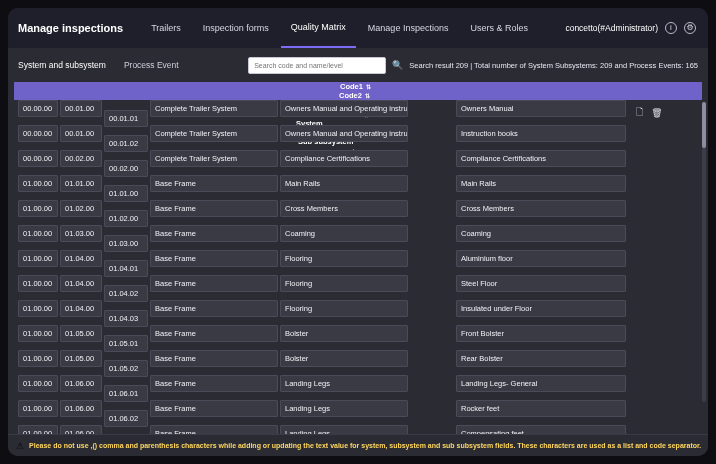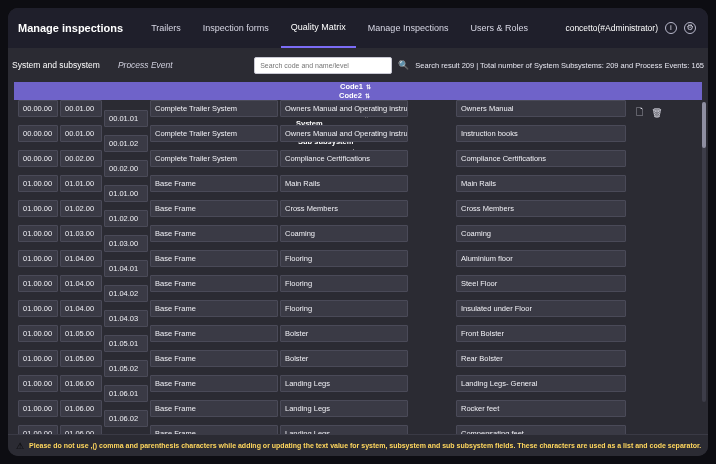--- a/index.html
+++ b/index.html
@@ -86,31 +86,31 @@
     text-align: center;
     cursor: pointer;
   }
 
   
   .subheader {
     height: 34px;
     background: #2b2b33;
     display: flex;
     align-items: center;
-    padding: 0 4px;
+    padding: 0 10px;
     flex: 0 0 34px;
     gap: 18px;
   }
   .tabtext {
     color: #ffffff;
     font-size: 8.5px;
     white-space: nowrap;
     cursor: pointer;
   }
-  .tabtext.dim { color: #cfcfdd; font-style: italic; }
+  .tabtext.dim { color: #cfcfdd; }
   .searchwrap {
     margin-left: auto;
     display: flex;
     align-items: center;
     gap: 6px;
   }
   .searchbox {
     width: 138px;
     height: 17px;
     background: #ffffff;

